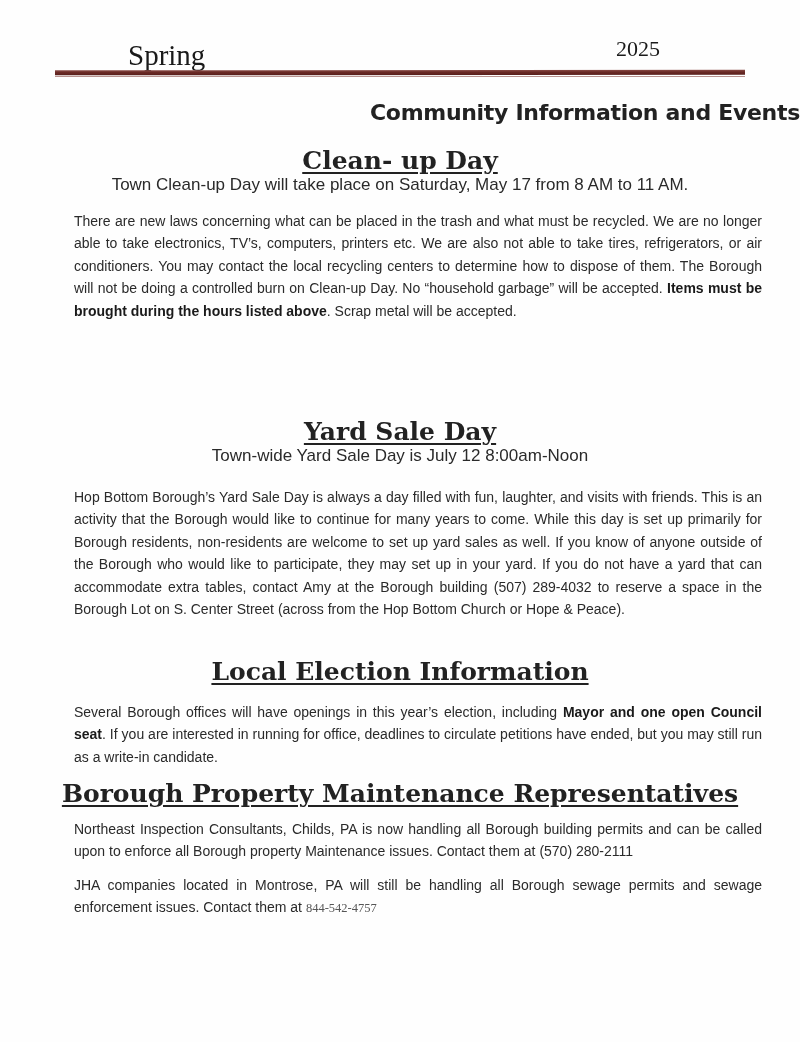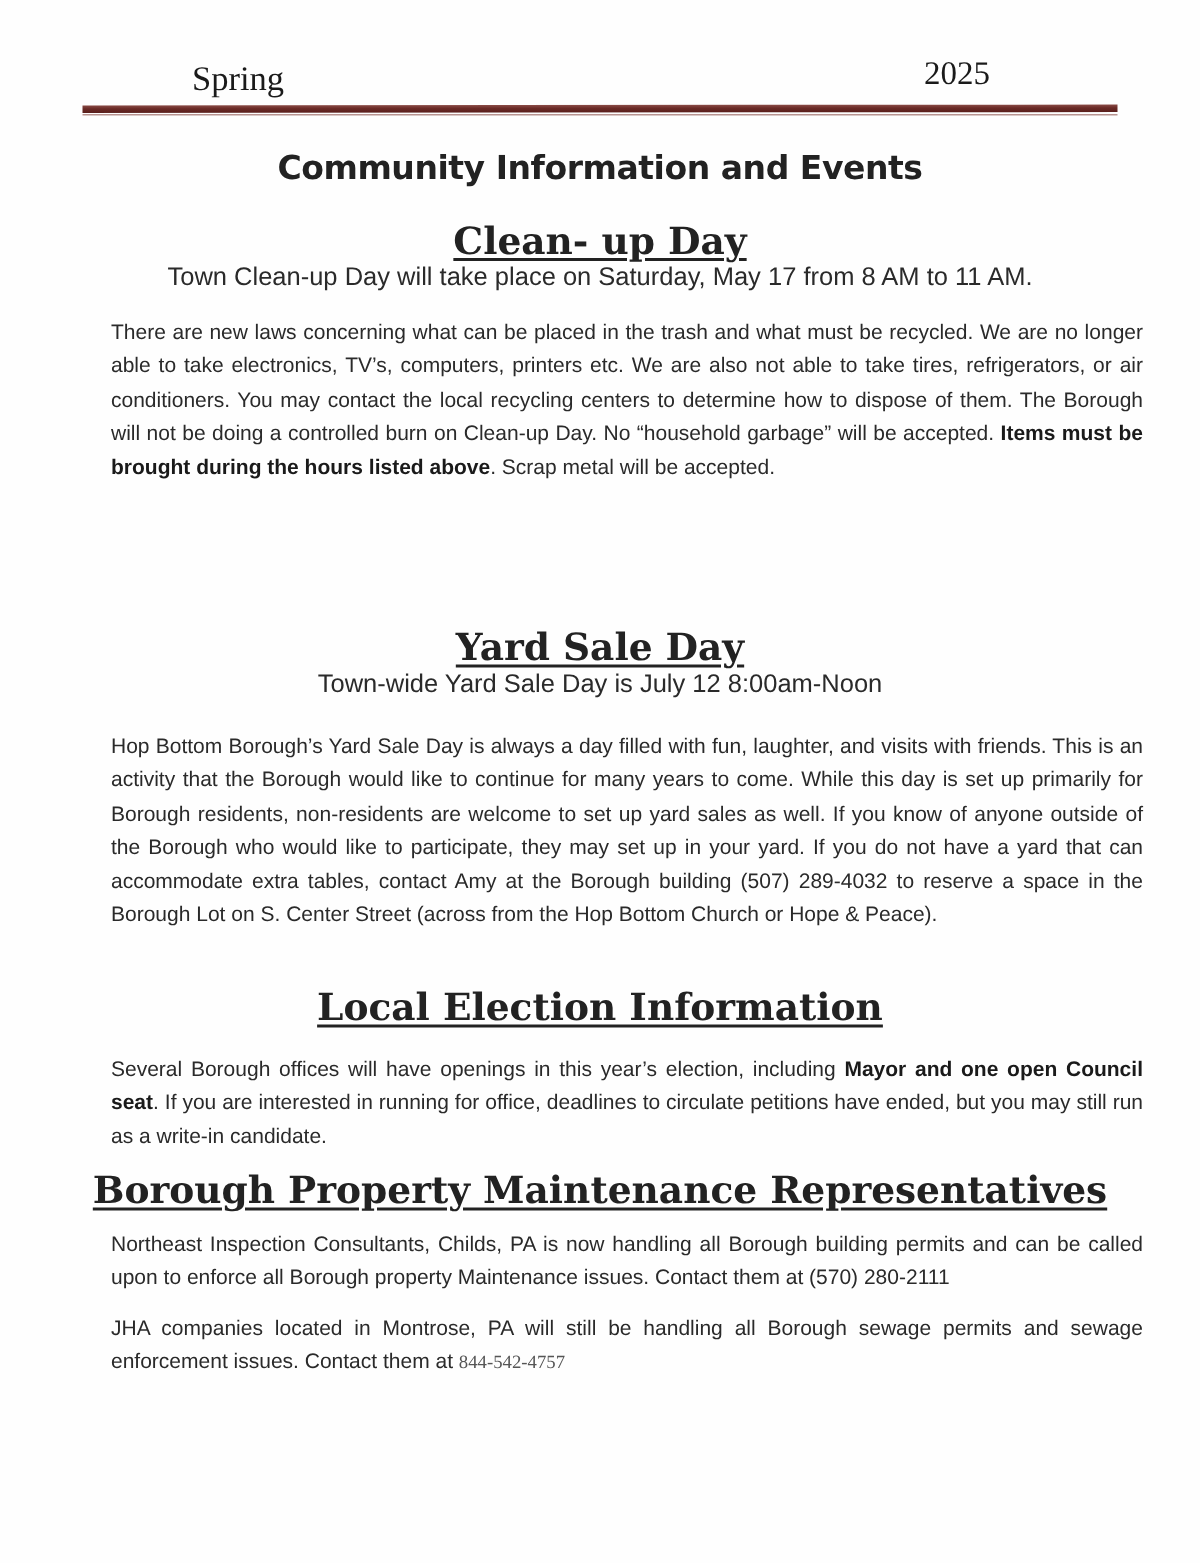--- a/index.html
+++ b/index.html
@@ -20,21 +20,21 @@
       left: 0; top: 0;
       width: 800px;
       height: 1042px;
       background: #fefefe;
     }
     .header-season {
       position: absolute;
       left: 128px;
       top: 41px;
       font-family: "Liberation Serif", serif;
-      font-size: 23px;
+      font-size: 29px;
       color: #1a1a1a;
       line-height: 1;
     }
     .header-year {
       position: absolute;
       left: 616px;
       top: 38px;
       font-family: "Liberation Serif", serif;
       font-size: 22px;
       color: #1a1a1a;
@@ -55,21 +55,21 @@
       top: 76px;
       width: 690px;
       height: 1px;
       background: #b89390;
     }
     .main-title {
       position: absolute;
       left: 0;
       width: 800px;
       top: 100px;
-      text-align: center;
+      text-align: right;
       font-family: "DejaVu Sans", sans-serif;
       font-size: 22px;
       font-weight: 600;
       color: #222;
       letter-spacing: -0.3px;
     }
     .section-heading {
       position: absolute;
       left: 0;
       width: 800px;

